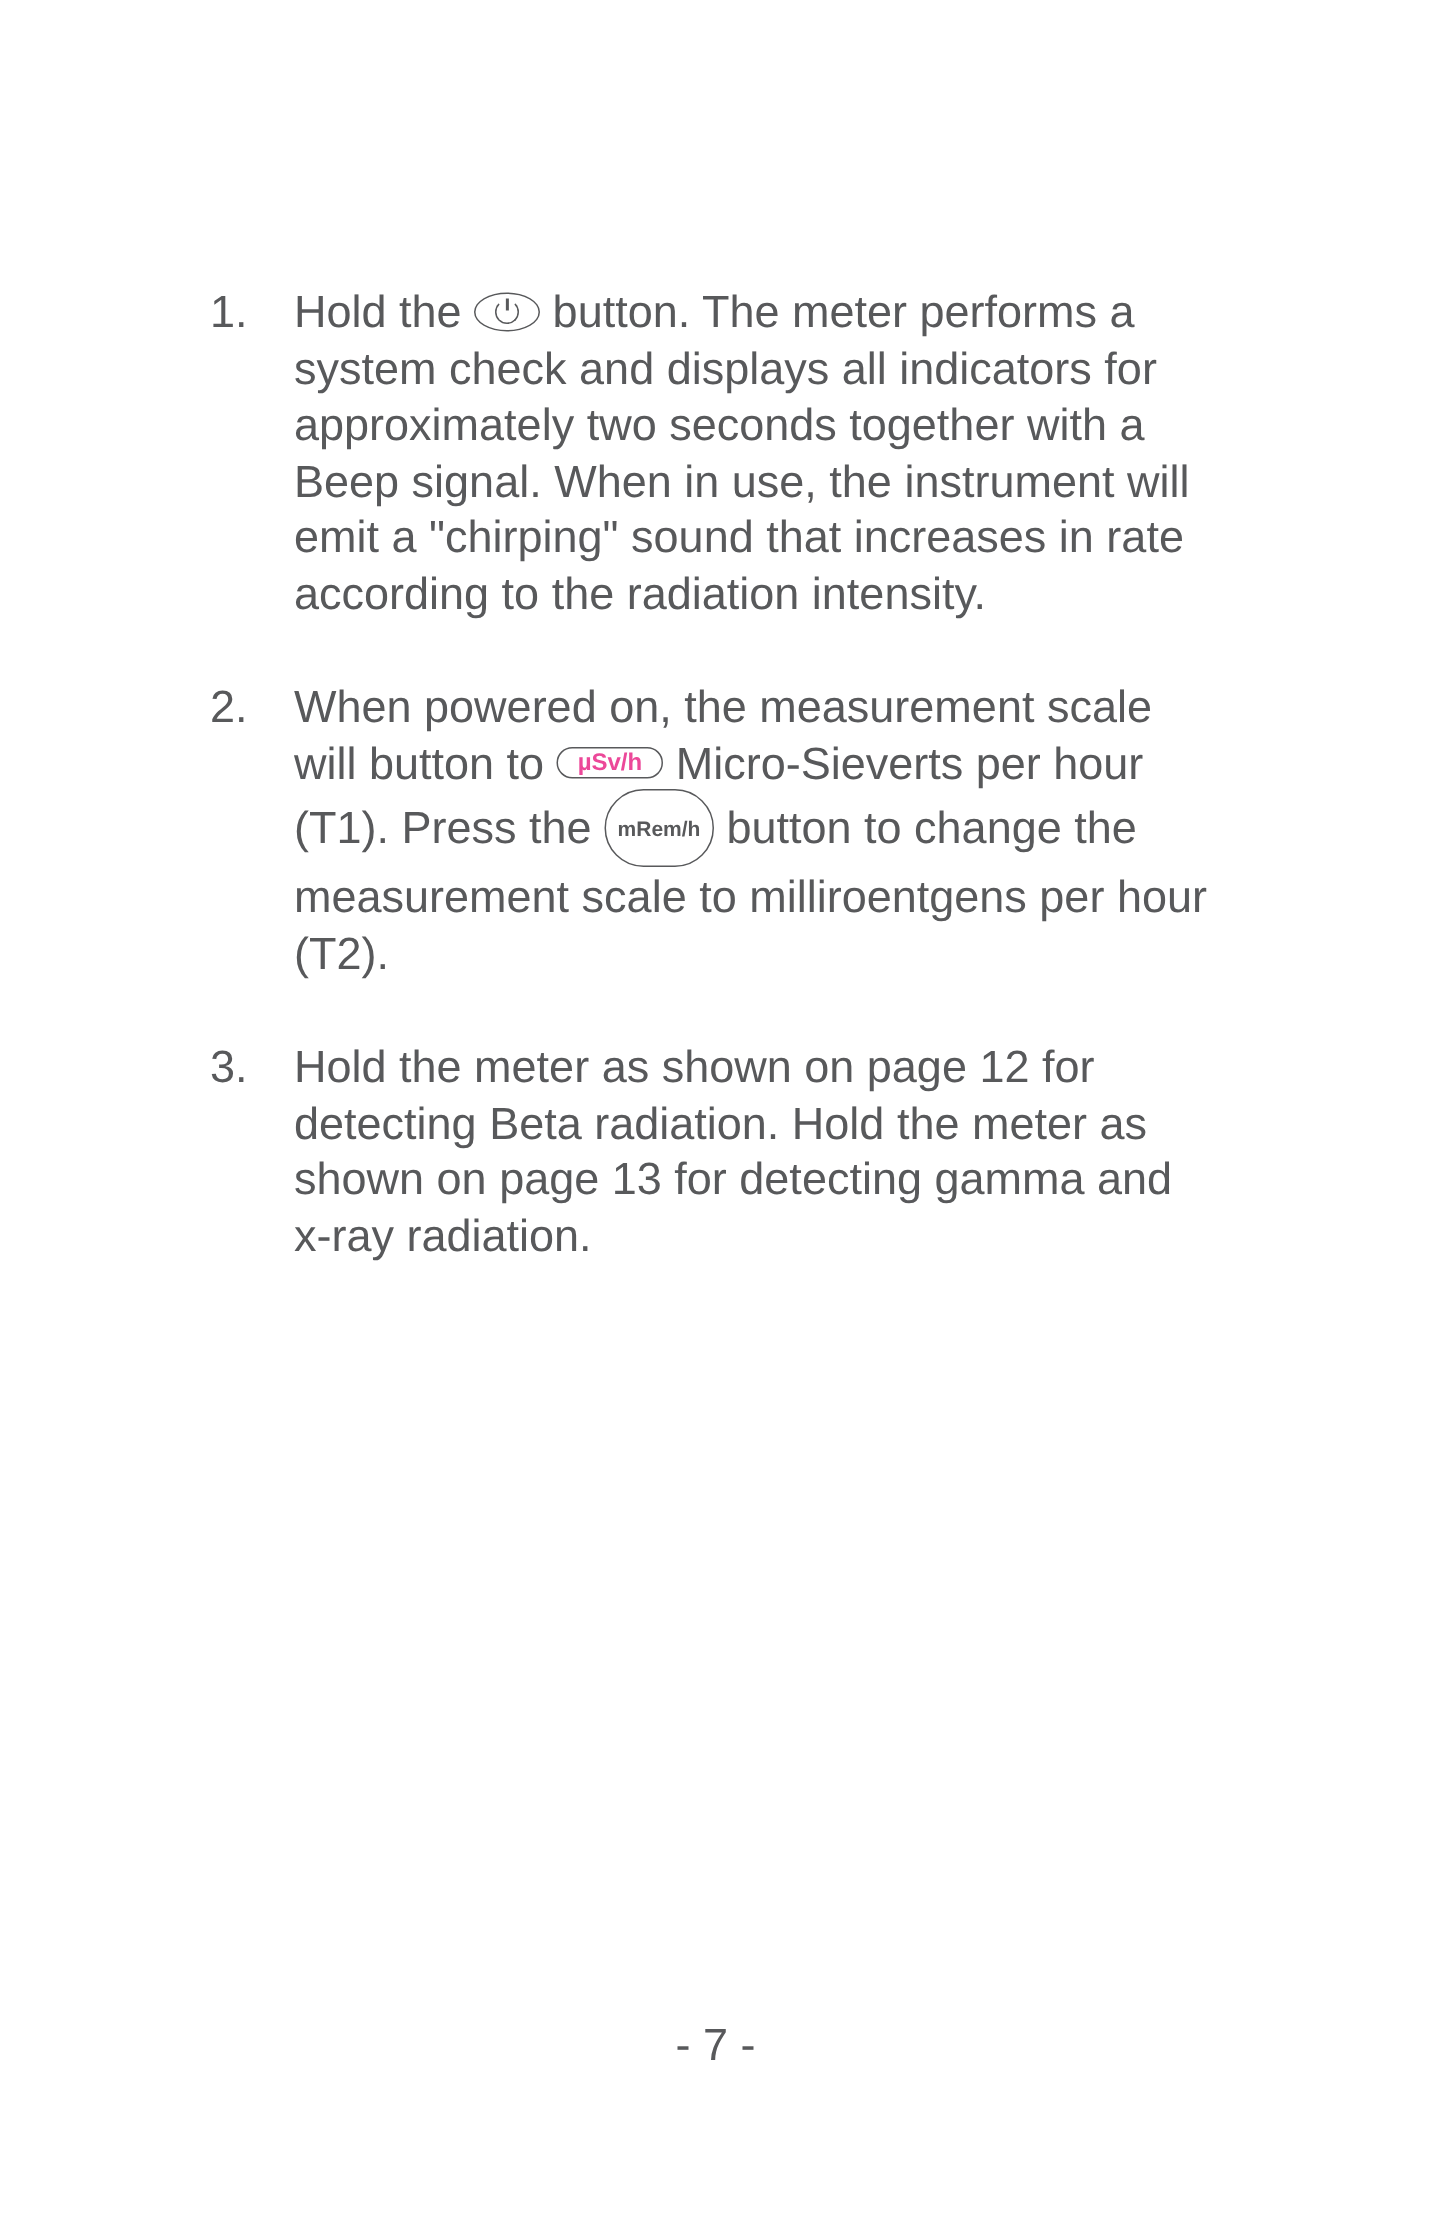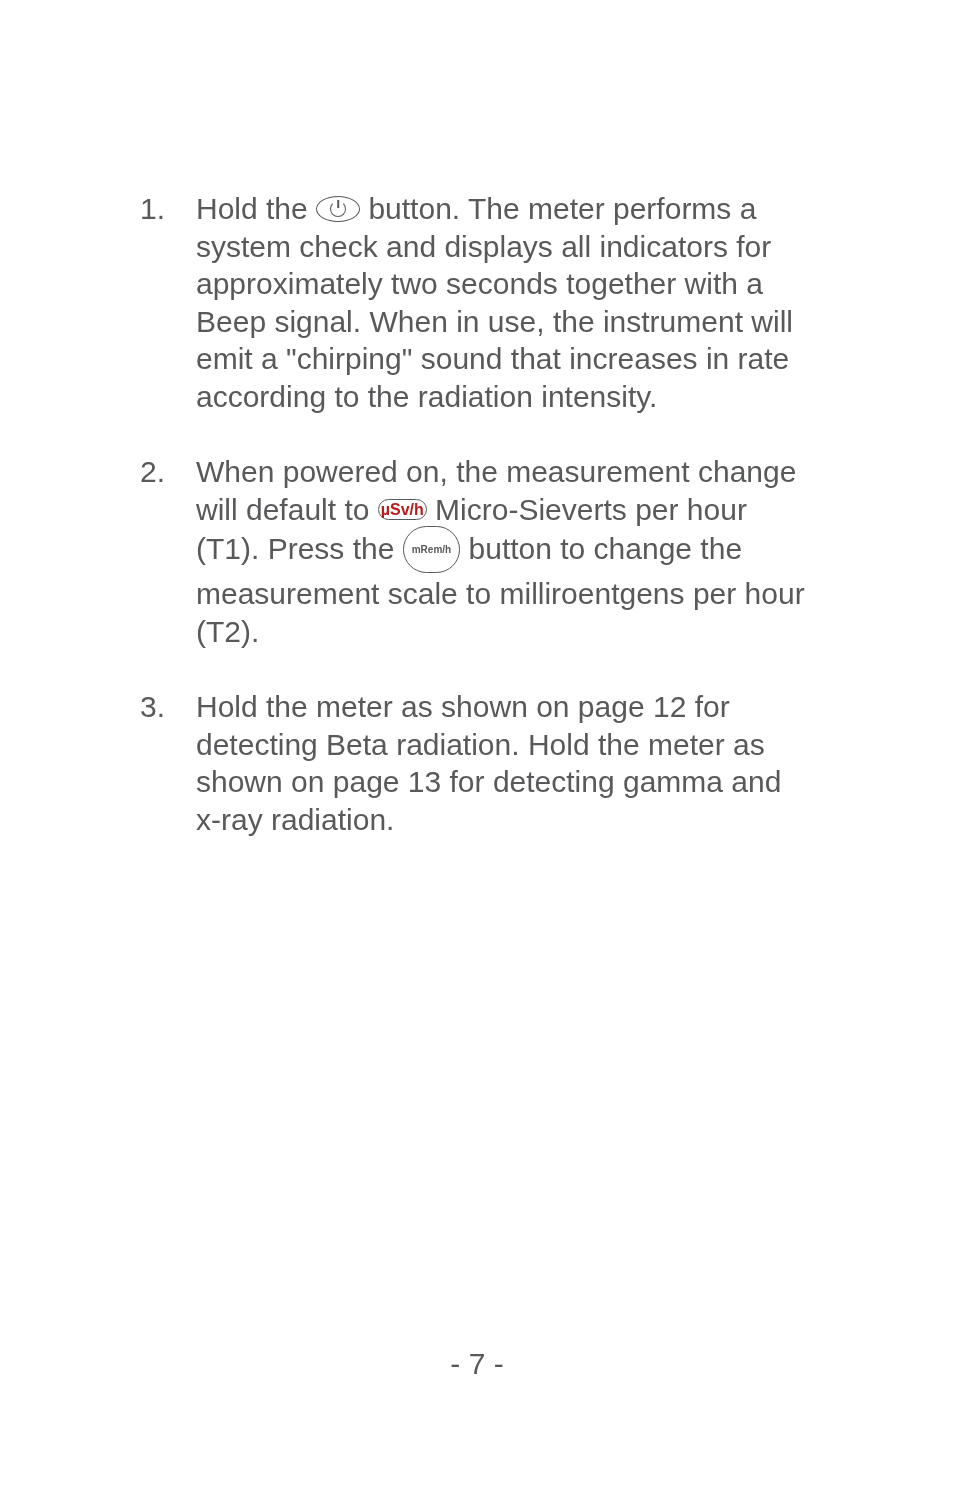--- a/index.html
+++ b/index.html
@@ -56,36 +56,36 @@
       left: 50%;
       transform: translateX(-50%);
       width: 1.5px;
       height: 8px;
       background: #58595b;
     }
     .pill-button-usv {
       display: inline-block;
       border: 1.5px solid #58595b;
       border-radius: 50px;
-      padding: 0px 2px;
+      padding: 0px 13px;
       font-size: 16px;
       font-weight: bold;
       vertical-align: middle;
-      color: #b91c1c;
+      color: #ec4899;
       font-family: Arial, Helvetica, sans-serif;
       position: relative;
       top: -2px;
       line-height: 1.2;
     }
     .pill-button-mrem {
       display: inline-block;
       border: 1.5px solid #58595b;
       border-radius: 50px;
       padding: 16px 8px;
-      font-size: 10px;
+      font-size: 14px;
       font-weight: bold;
       vertical-align: middle;
       color: #58595b;
       font-family: Arial, Helvetica, sans-serif;
       position: relative;
       top: -2px;
       line-height: 1.3;
     }
     .page-footer {
       position: absolute;
@@ -105,21 +105,21 @@
   <div class="list-item">
     <div class="list-number">1.</div>
     <div class="list-text">
       <span>Hold the </span><span class="power-icon"></span><span> button. The meter performs a system check and displays all indicators for approximately two seconds together with a Beep signal. When in use, the instrument will emit a "chirping" sound that increases in rate according to the radiation intensity.</span>
     </div>
   </div>
 
   <div class="list-item">
     <div class="list-number">2.</div>
     <div class="list-text">
-      <span>When powered on, the measurement change will default to </span><span class="pill-button-usv">µSv/h</span><span> Micro-Sieverts per hour (T1). Press the </span><span class="pill-button-mrem">mRem/h</span><span> button to change the measurement scale to milliroentgens per hour (T2).</span>
+      <span>When powered on, the measurement scale will button to </span><span class="pill-button-usv">µSv/h</span><span> Micro-Sieverts per hour (T1). Press the </span><span class="pill-button-mrem">mRem/h</span><span> button to change the measurement scale to milliroentgens per hour (T2).</span>
     </div>
   </div>
 
   <div class="list-item">
     <div class="list-number">3.</div>
     <div class="list-text">Hold the meter as shown on page 12 for detecting Beta radiation. Hold the meter as shown on page 13 for detecting gamma and x-ray radiation.</div>
   </div>
 
 </div>
 

